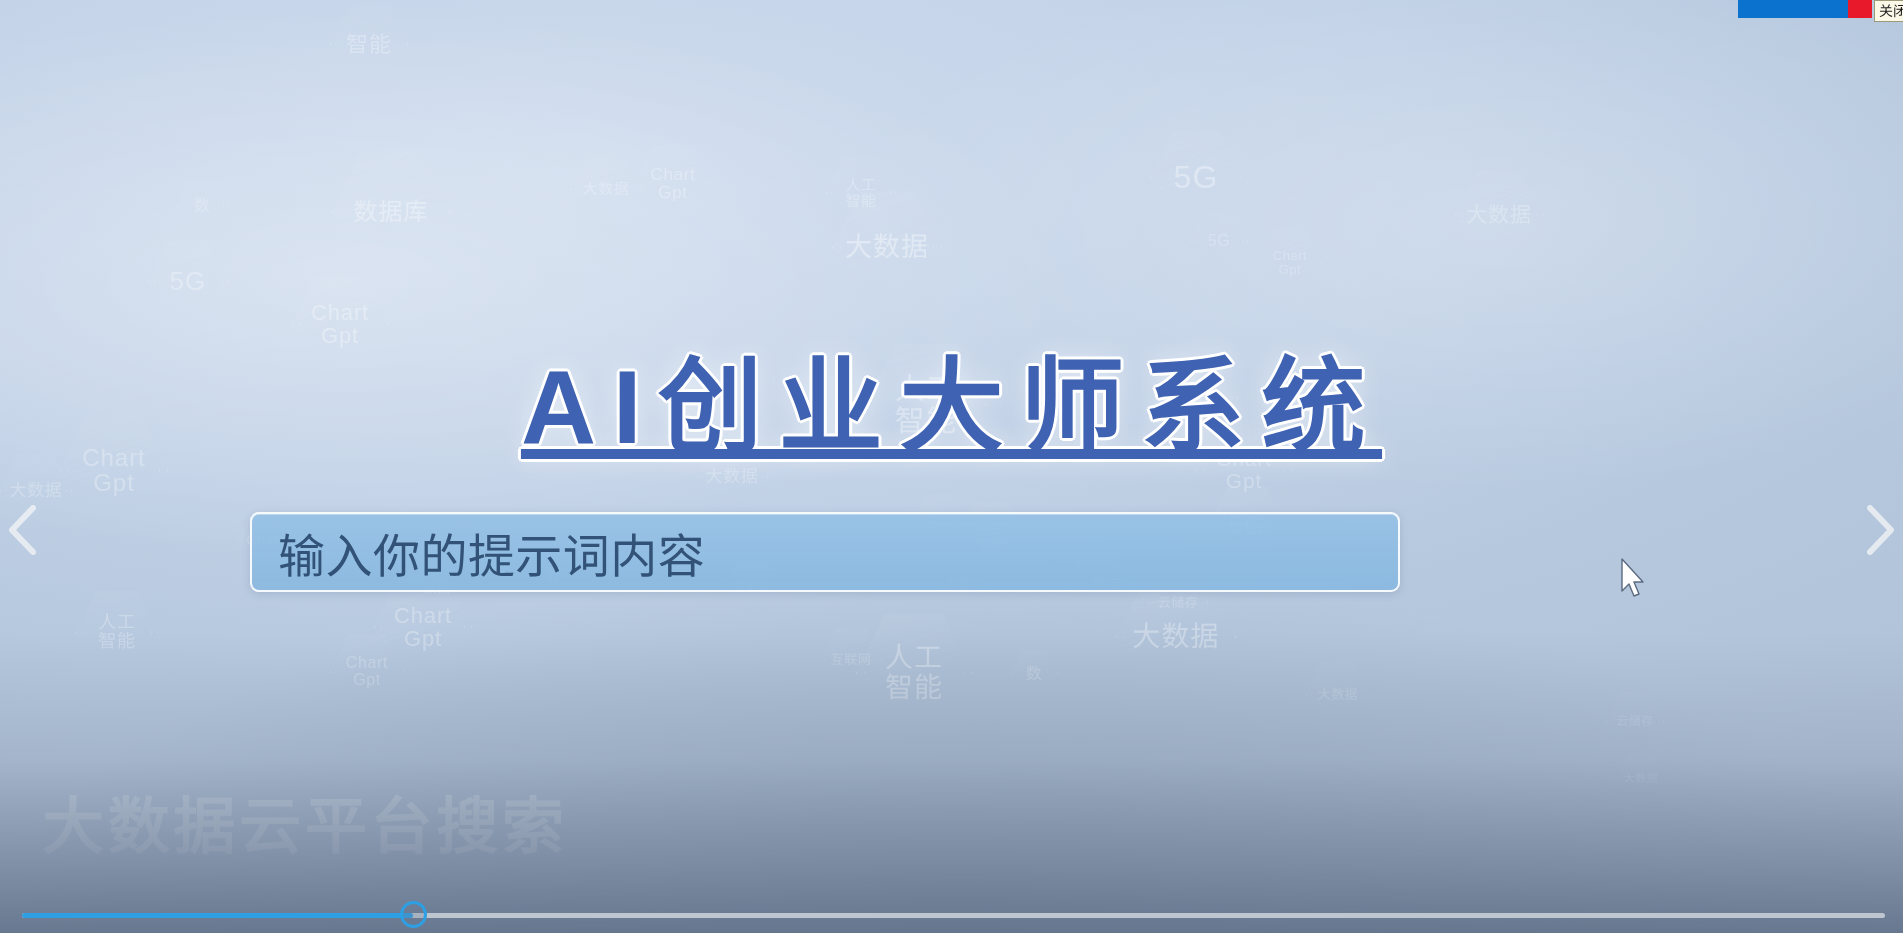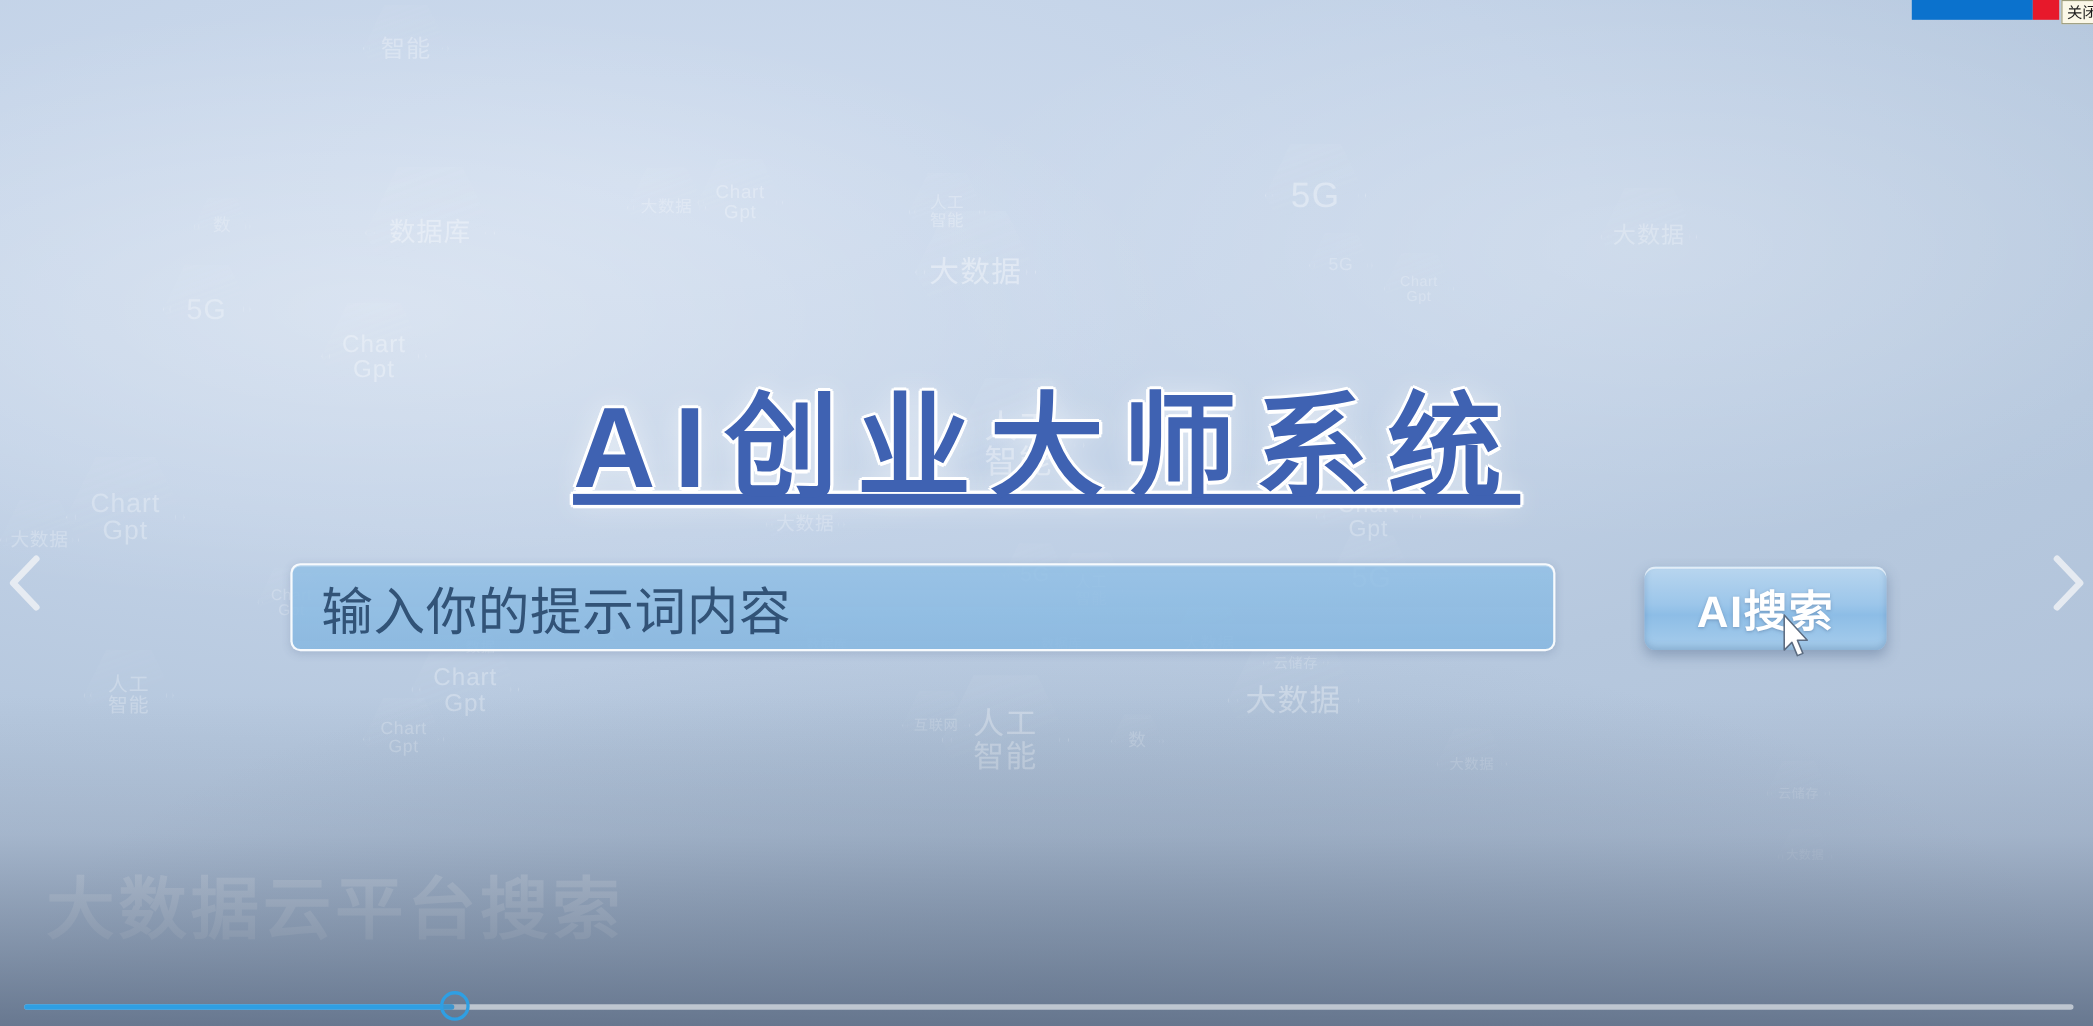--- a/index.html
+++ b/index.html
@@ -103,21 +103,21 @@
 
   
   .search-row {
     position: absolute;
     left: 0; right: 0;
     top: 512px;
     height: 82px;
   }
   .prompt-input {
     position: absolute;
-    left: 264px;
+    left: 250px;
     top: 0;
     width: 1150px;
     height: 80px;
     box-sizing: border-box;
     border: 2px solid rgba(255,255,255,.92);
     border-radius: 9px;
     background: linear-gradient(to bottom, rgba(147,192,229,.88), rgba(134,183,224,.86));
     box-shadow: 0 2px 8px rgba(60,85,120,.18), inset 0 1px 0 rgba(255,255,255,.35);
     display: flex;
     align-items: center;
@@ -462,21 +462,20 @@
 
   <div class="bg-bottom-fade"></div>
 
   <div class="title" style="color: rgb(63, 98, 178);">AI创业大师系统</div>
 
   <div class="search-row">
     <div class="prompt-input">
       <span class="ph">输入你的提示词内容</span>
     </div>
 
-    <button class="ai-search-btn">AI搜索</button>
   </div>
 
   <div class="nav-arrow nav-prev">
     <svg width="46" height="60" viewBox="0 0 46 60" aria-hidden="true">
       <polyline points="31,8 10,30 31,52" fill="none" stroke="#f0f2f5" stroke-width="6" stroke-linecap="round" stroke-linejoin="round" opacity="0.95"></polyline>
     </svg>
   </div>
 
   <div class="nav-arrow nav-next">
     <svg width="46" height="60" viewBox="0 0 46 60" aria-hidden="true">

